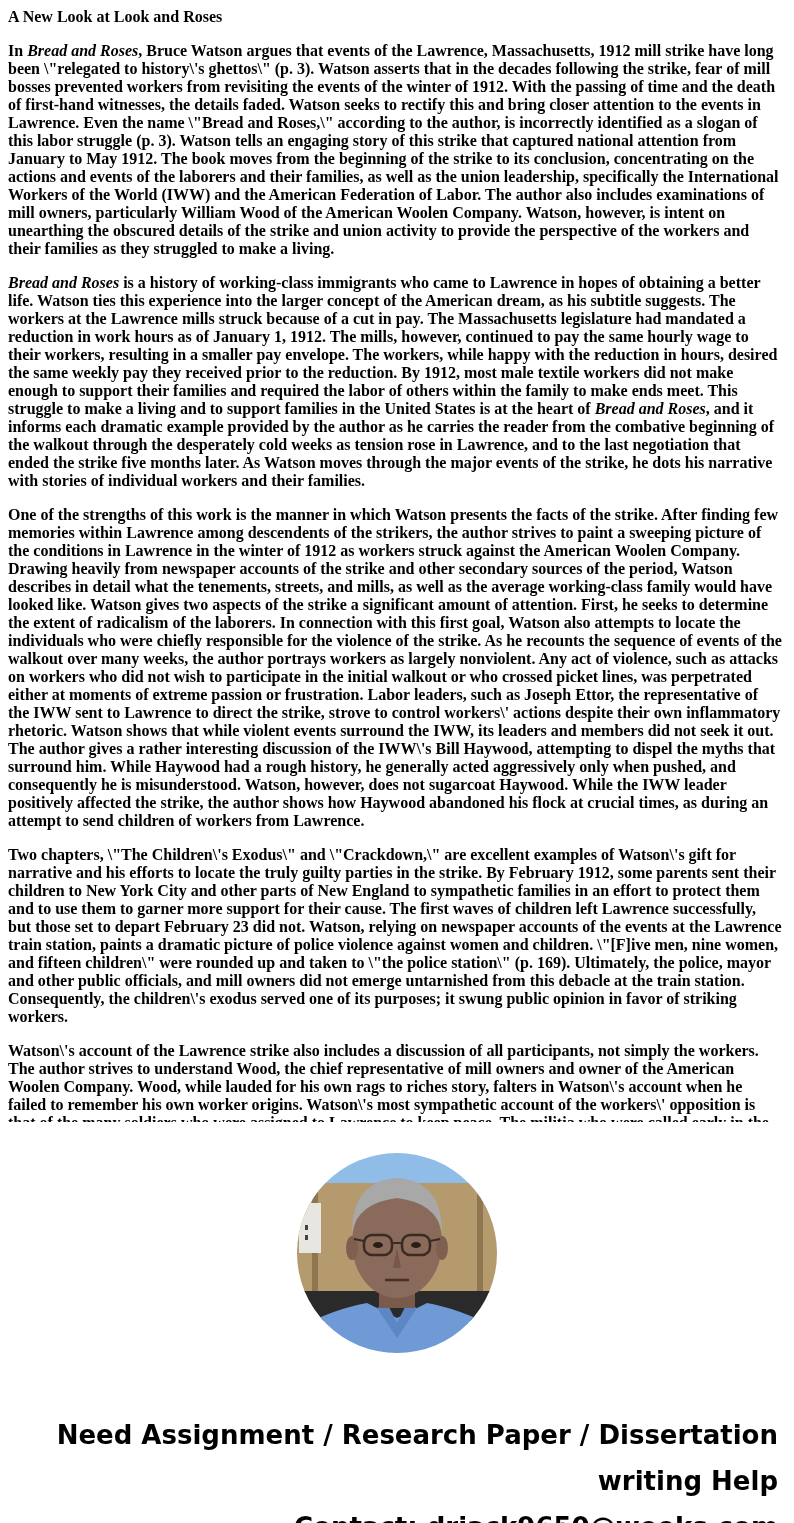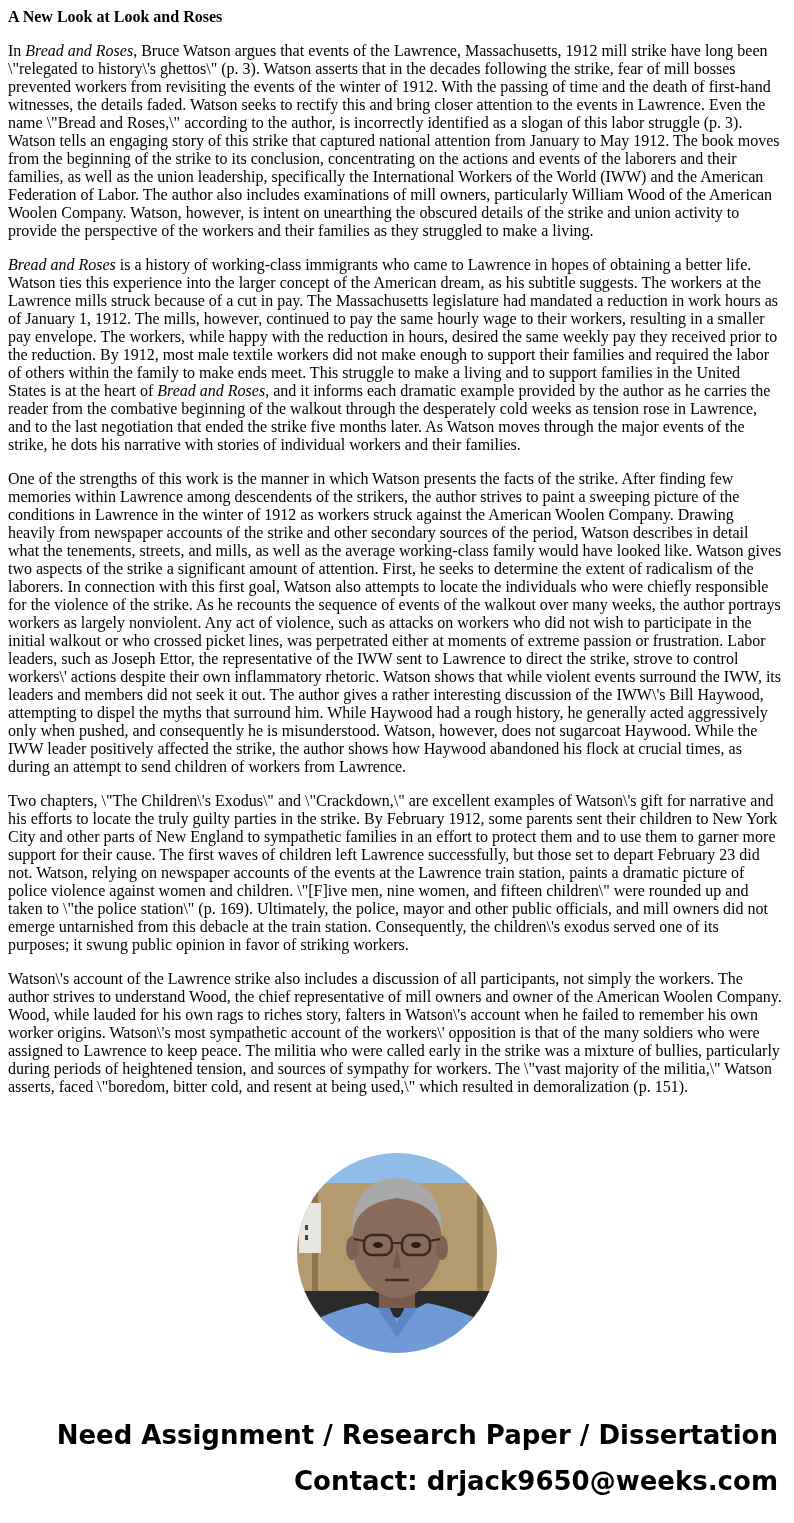--- a/index.html
+++ b/index.html
@@ -26,20 +26,21 @@
       line-height: 18px;
     }
     .article h3 {
       font-size: 16px;
       font-weight: bold;
       margin: 8px 0 0 0;
       line-height: 18px;
     }
     .article p {
       margin: 16px 4px 0 0;
+      font-weight: bold;
     }
     .article em { font-style: italic; }
 
     .avatar-wrap {
       position: absolute;
       left: 297px;
       top: 1153px;
       width: 200px;
       height: 200px;
       border-radius: 50%;
@@ -113,14 +114,15 @@
     <ellipse cx="119" cy="92" rx="5" ry="3" fill="#2a1d18"></ellipse>
 
     <path d="M100,95 L96,115 L104,115 Z" fill="#76574a"></path>
 
     <line x1="88" y1="127" x2="112" y2="127" stroke="#4a2e28" stroke-width="2.5"></line>
   </svg>
 </div>
 
 <div class="promo">
   <div>Need Assignment / Research Paper / Dissertation</div>
+  <div>writing Help</div>
   <div>Contact: drjack9650@weeks.com</div>
 </div>
 
 </body></html>

